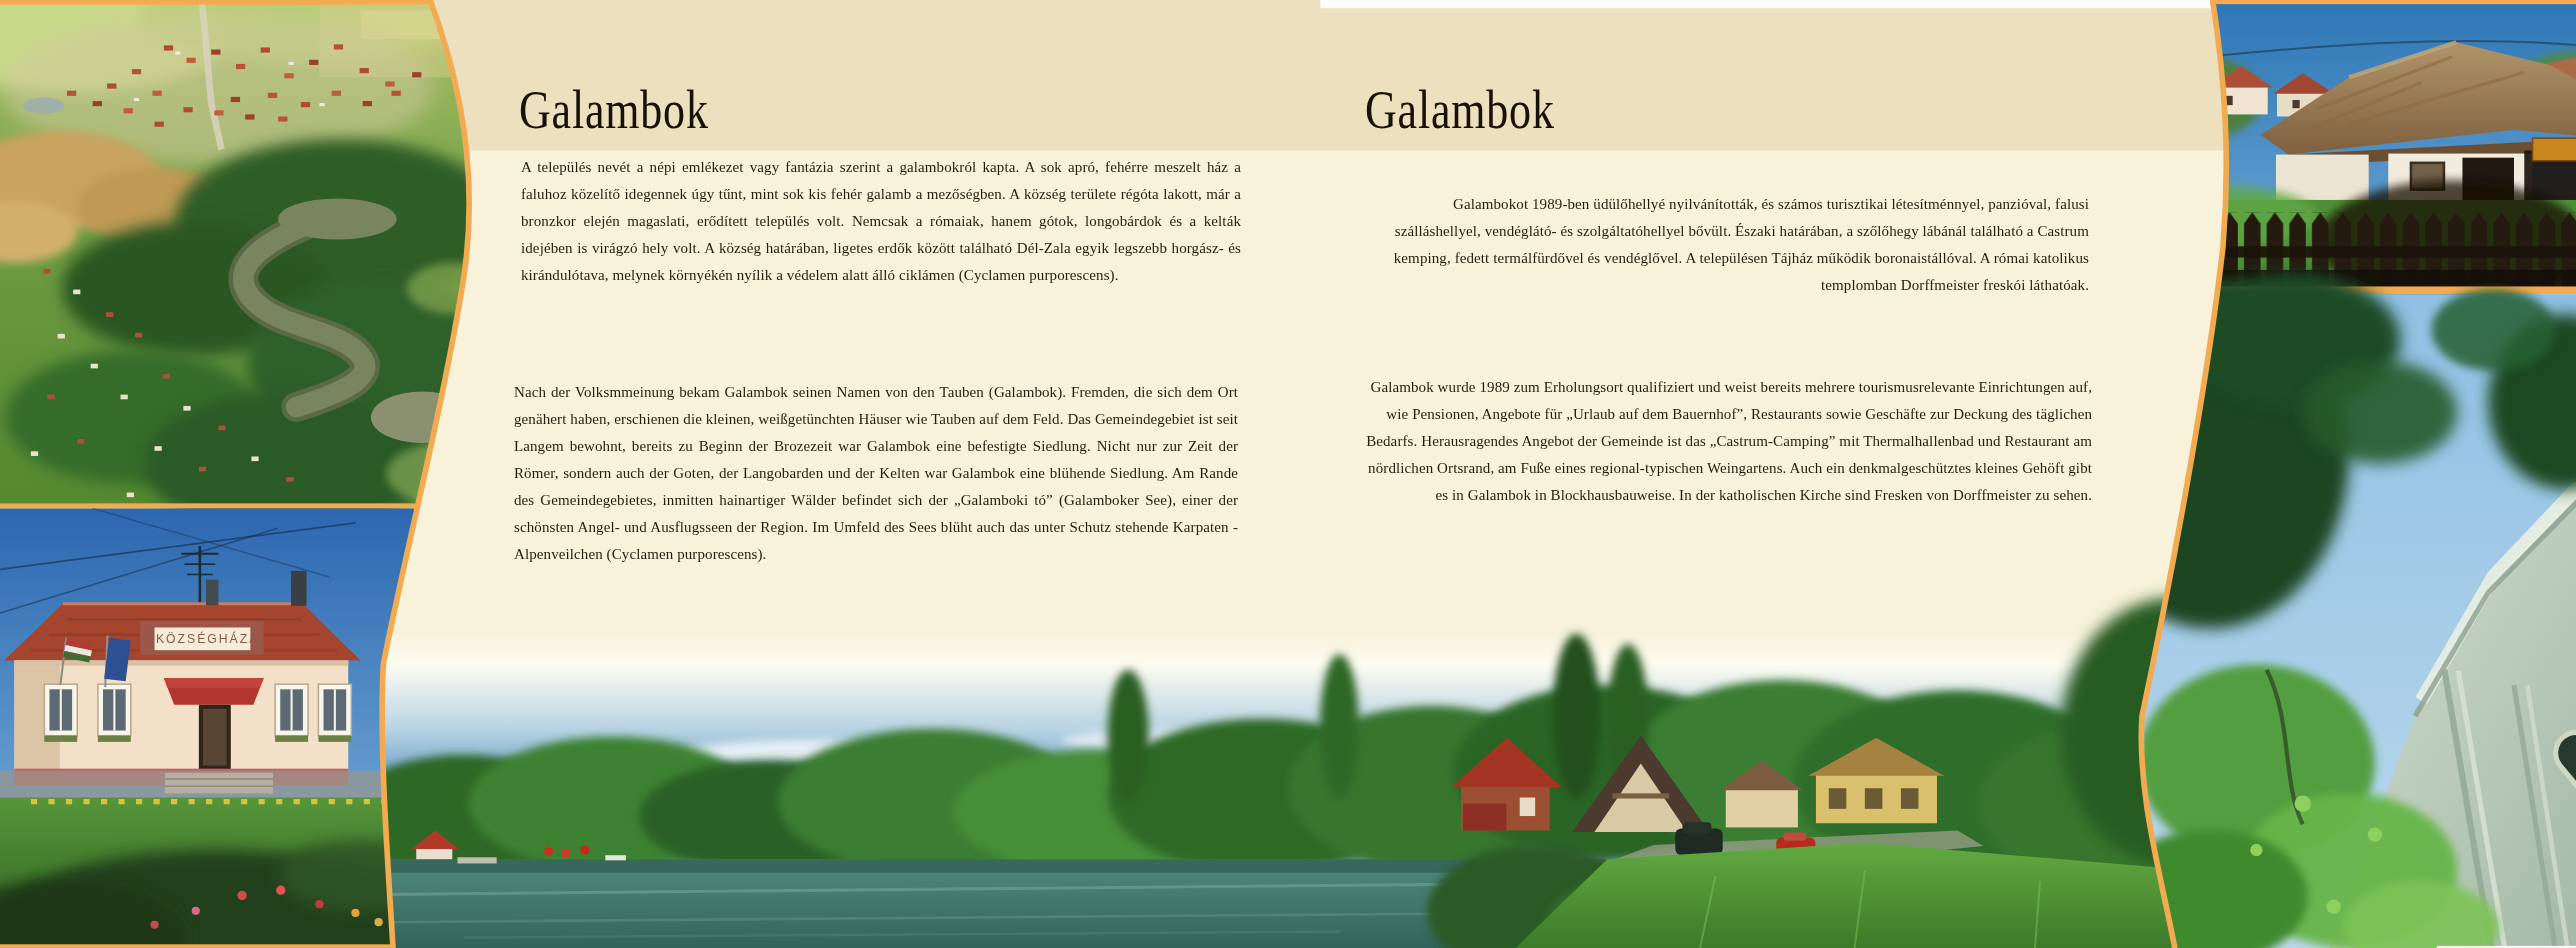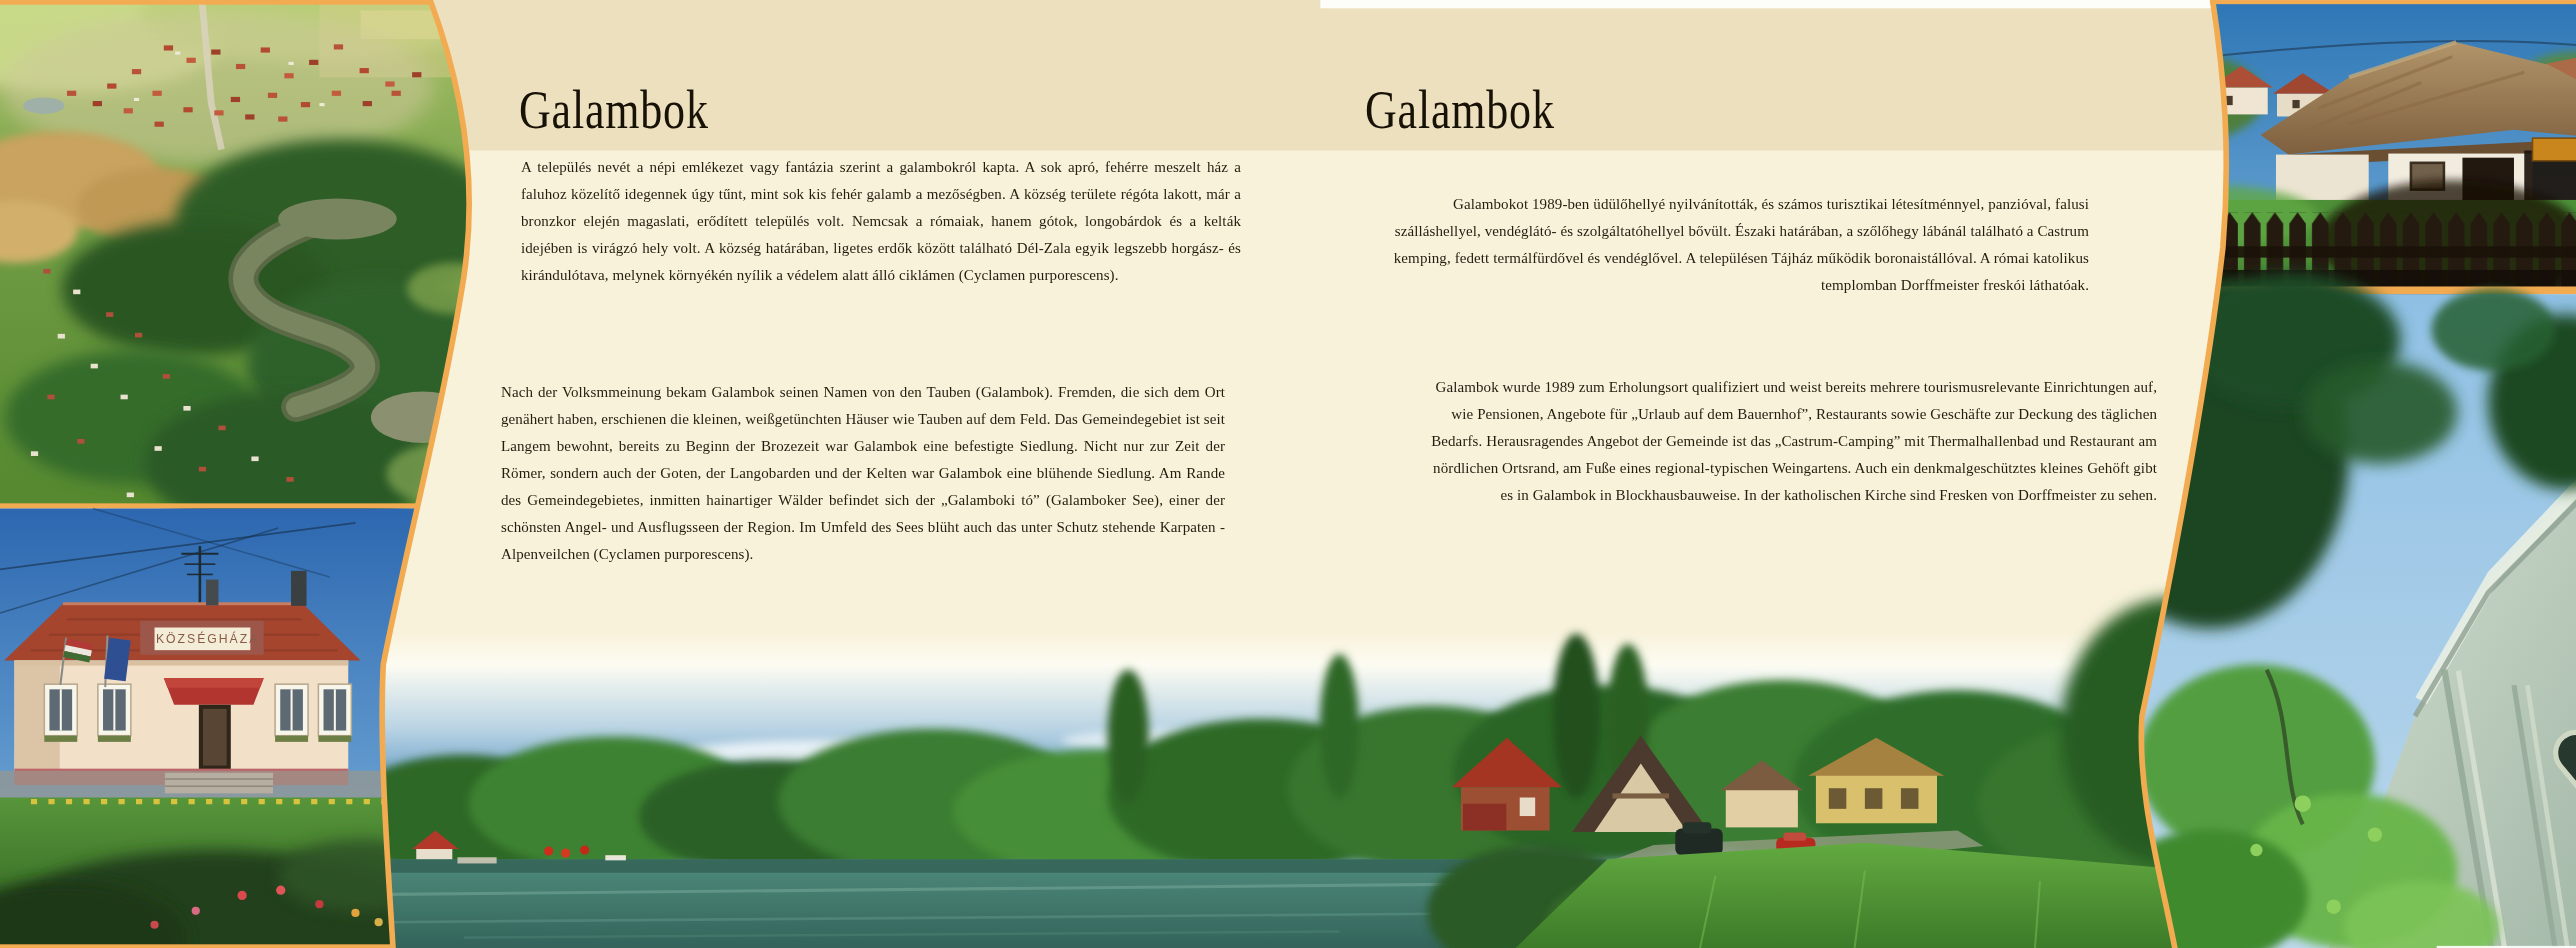--- a/index.html
+++ b/index.html
@@ -15,23 +15,23 @@
   }
   .title-left{left:519px;top:82px;}
   .title-right{left:1365px;top:82px;}
   .body-para{
     position:absolute;color:#251c0e;font-size:15px;line-height:27px;
     letter-spacing:0.1px;
   }
   .para-justify{text-align:justify;}
   .para-left{text-align:right;}
   .p-left-hu{left:521px;top:154px;width:720px;}
-  .p-left-de{left:501px;top:379px;width:724px;}
+  .p-left-de{left:514px;top:379px;width:724px;}
   .p-right-hu{left:1368px;top:191px;width:721px;}
-  .p-right-de{left:1430px;top:374px;width:727px;}
+  .p-right-de{left:1365px;top:374px;width:727px;}
   .hall-sign{
     position:absolute;left:156px;top:629px;width:94px;height:20.6px;
     font-family:"Liberation Sans","DejaVu Sans",sans-serif;
     font-size:13px;line-height:20.6px;text-align:center;color:#8a5a48;
     letter-spacing:2.1px;transform:scaleX(.94);transform-origin:left top;
     white-space:nowrap;
   }
 </style>
 </head>
 <body>

